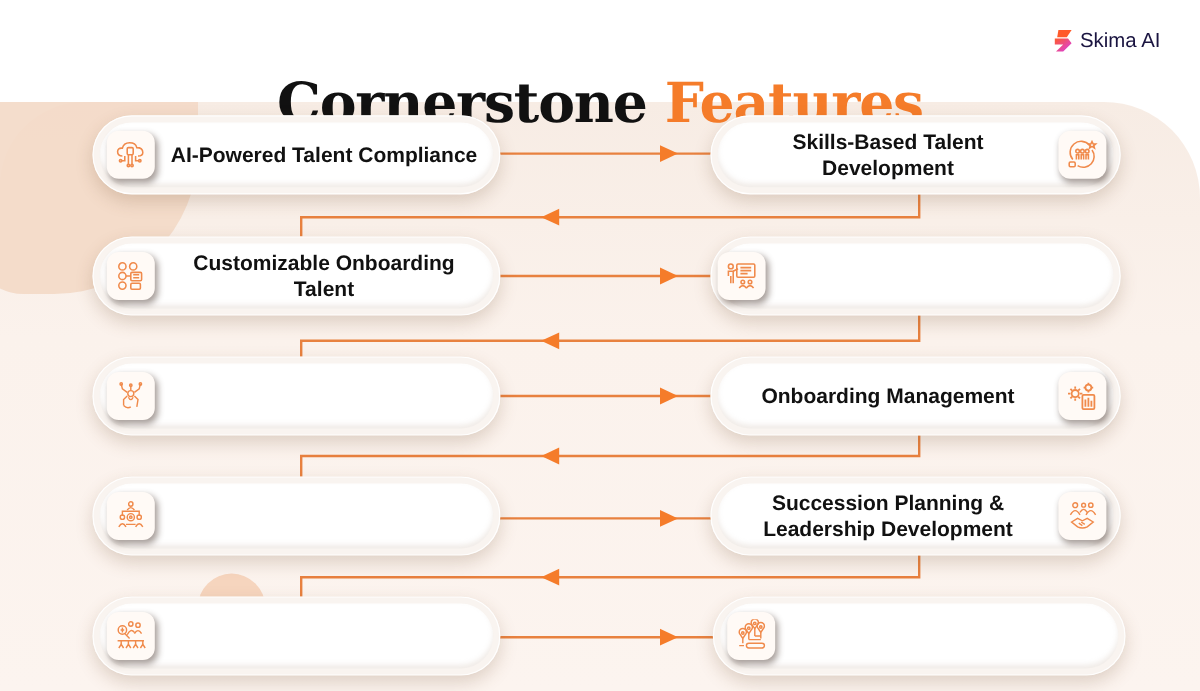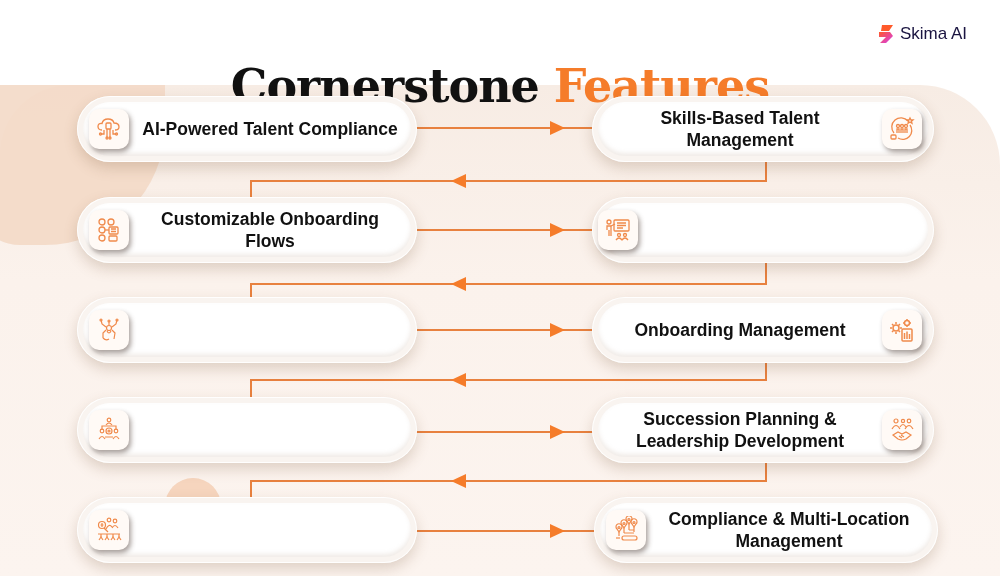--- a/index.html
+++ b/index.html
@@ -127,21 +127,21 @@
           <circle cx="15" cy="23" r="1"></circle>
           <circle cx="5.5" cy="19" r="1"></circle>
           <circle cx="21.5" cy="19" r="1"></circle>
       </svg>
     </div>
     <div class="label">AI-Powered Talent Compliance</div>
   </div>
 </div>
 <div class="card right" style="left:592px; top:96px; width:342px;">
   <div class="card-inner">
-    <div class="label">Skills-Based Talent Management</div>
+    <div class="label">Skills-Based Talent Development</div>
     <div class="icon-box">
       <svg viewBox="0 0 28 28" fill="none" stroke="#f08a4b" stroke-width="1.3">
         <path d="M6 18 A9 9 0 0 1 20 6"></path>
           <path d="M22 10 A9 9 0 0 1 10 23"></path>
         <circle cx="10" cy="11" r="1.5"></circle>
           <circle cx="14" cy="11" r="1.5"></circle>
           <circle cx="18" cy="11" r="1.5"></circle>
         <path d="M9 18 V14 H11 V18 M13 18 V14 H15 V18 M17 18 V14 H19 V18"></path>
         <path d="M22 3 L23 5 L25 5 L23.5 6.3 L24 8.3 L22 7 L20 8.3 L20.5 6.3 L19 5 L21 5 Z"></path>
         <rect x="3" y="20" width="5" height="4" rx="1"></rect>
@@ -157,21 +157,21 @@
         <circle cx="7" cy="6" r="3"></circle>
           <circle cx="7" cy="14" r="3"></circle>
           <circle cx="7" cy="22" r="3"></circle>
         <circle cx="16" cy="6" r="3"></circle>
         <path d="M10 14 H14"></path>
         <rect x="14" y="11" width="9" height="7" rx="1"></rect>
         <path d="M16 13 H21 M16 15.5 H21"></path>
         <rect x="14" y="20" width="8" height="5" rx="1"></rect>
       </svg>
     </div>
-    <div class="label">Customizable Onboarding Flows</div>
+    <div class="label">Customizable Onboarding Talent</div>
   </div>
 </div>
 <div class="card right" style="left:592px; top:197px; width:342px;">
   <div class="card-inner">
     <div class="icon-box">
       <svg viewBox="0 0 28 28" fill="none" stroke="#f08a4b" stroke-width="1.3">
         <circle cx="5" cy="6" r="2"></circle>
           <path d="M3 14 V10 H7 V20 M5 14 V20"></path>
         <rect x="10" y="4" width="15" height="11" rx="1"></rect>
         <path d="M13 7 H22 M13 9.5 H22 M13 12 H19 M7 10 L11 8"></path>
@@ -272,15 +272,14 @@
         <path d="M15 5 A3 3 0 1 1 19 5 L17 8 Z"></path>
           <circle cx="17" cy="3.5" r="1"></circle>
         <path d="M20 8 A3 3 0 1 1 24 8 L22 11 Z"></path>
           <circle cx="22" cy="6.5" r="1"></circle>
         <path d="M7 16 V20 M12 12 V17 M17 8 V14 M22 11 V16"></path>
         <path d="M12 17 H22 M17 14 H22"></path>
         <rect x="10" y="20" width="15" height="4" rx="2"></rect>
         <path d="M4 22 H8"></path>
       </svg>
     </div>
-    <div class="label">Compliance &amp; Multi-Location Management</div>
   </div>
 </div>
 
 </body></html>

